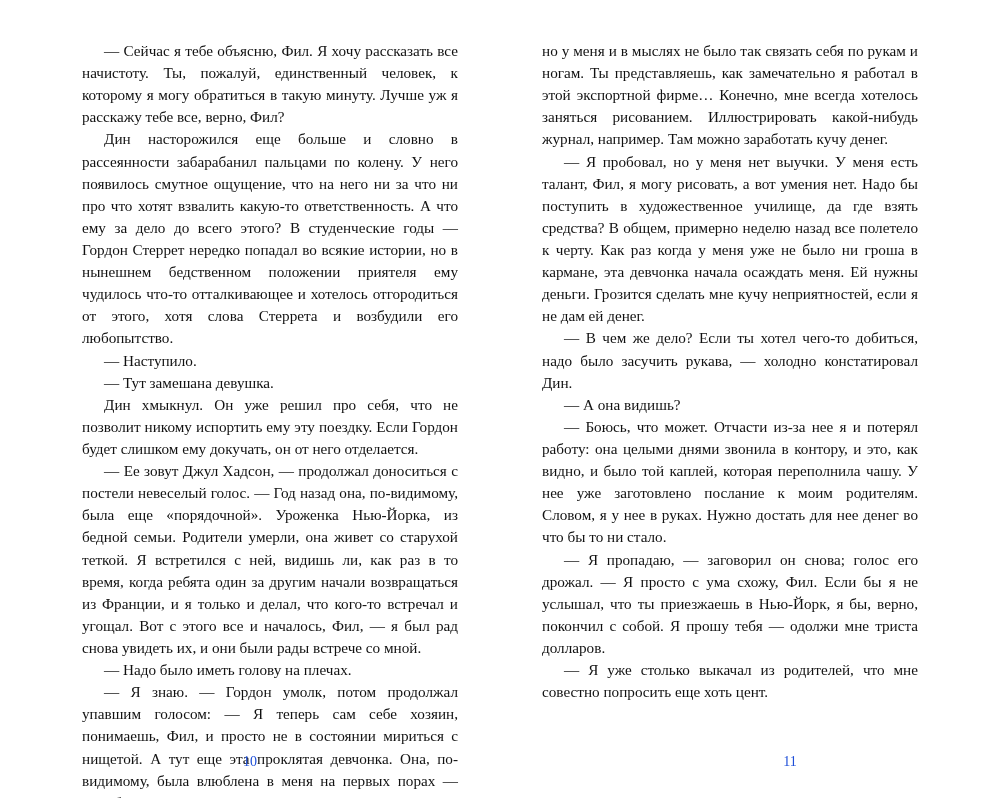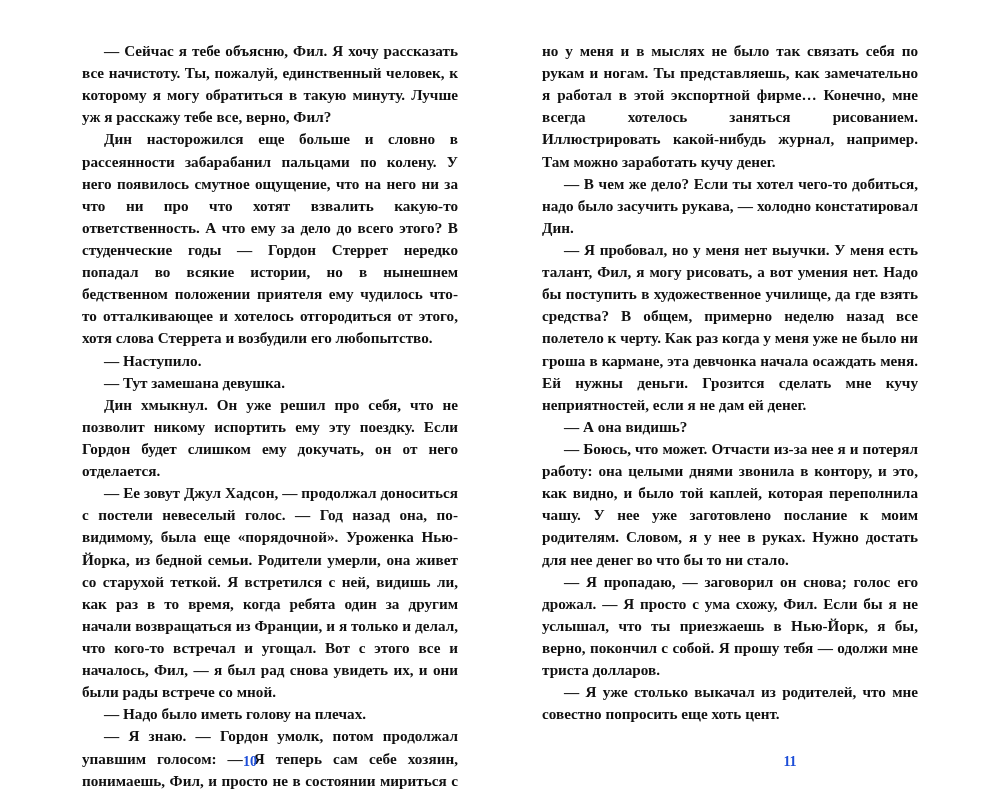--- a/index.html
+++ b/index.html
@@ -12,21 +12,20 @@
     height: 798px;
     font-family: "Liberation Serif", "DejaVu Serif", serif;
     color: #111111;
     overflow: hidden;
   }
   .spread {
     display: flex;
     width: 1000px;
     height: 798px;
     box-sizing: border-box;
-    font-weight: bold;
   }
   .page {
     position: relative;
     box-sizing: border-box;
     width: 500px;
     height: 798px;
   }
   .page-left {
     padding: 40px 42px 0 82px;
   }
@@ -71,22 +70,22 @@
       <p>— Ее зовут Джул Хадсон, — продолжал доноситься с постели невеселый голос. — Год назад она, по-видимому, была еще «порядочной». Уроженка Нью-Йорка, из бедной семьи. Родители умерли, она живет со старухой теткой. Я встретился с ней, видишь ли, как раз в то время, когда ребята один за другим начали возвращаться из Франции, и я только и делал, что кого-то встречал и угощал. Вот с этого все и началось, Фил, — я был рад снова увидеть их, и они были рады встрече со мной.</p>
       <p>— Надо было иметь голову на плечах.</p>
       <p>— Я знаю. — Гордон умолк, потом продолжал упавшим голосом: — Я теперь сам себе хозяин, понимаешь, Фил, и просто не в состоянии мириться с нищетой. А тут еще эта проклятая девчонка. Она, по-видимому, была влюблена в меня на первых порах — куда бы я ни пошел, везде натыкался на нее, —</p>
     </div>
     <div class="folio">10</div>
   </div>
 
   <div class="page page-right">
     <div class="textblock">
       <p style="text-indent:0;">но у меня и в мыслях не было так связать себя по рукам и ногам. Ты представляешь, как замечательно я работал в этой экспортной фирме… Конечно, мне всегда хотелось заняться рисованием. Иллюстрировать какой-нибудь журнал, например. Там можно заработать кучу денег.</p>
+      <p>— Я пробовал, но у меня нет выучки. У меня есть талант, Фил, я могу рисовать, а вот умения нет. Надо бы поступить в художественное училище, да где взять средства? В общем, примерно неделю назад все полетело к черту. Как раз когда у меня уже не было ни гроша в кармане, эта девчонка начала осаждать меня. Ей нужны деньги. Грозится сделать мне кучу неприятностей, если я не дам ей денег.</p>
       <p>— В чем же дело? Если ты хотел чего-то добиться, надо было засучить рукава, — холодно констатировал Дин.</p>
-      <p>— Я пробовал, но у меня нет выучки. У меня есть талант, Фил, я могу рисовать, а вот умения нет. Надо бы поступить в художественное училище, да где взять средства? В общем, примерно неделю назад все полетело к черту. Как раз когда у меня уже не было ни гроша в кармане, эта девчонка начала осаждать меня. Ей нужны деньги. Грозится сделать мне кучу неприятностей, если я не дам ей денег.</p>
       <p>— А она видишь?</p>
       <p>— Боюсь, что может. Отчасти из-за нее я и потерял работу: она целыми днями звонила в контору, и это, как видно, и было той каплей, которая переполнила чашу. У нее уже заготовлено послание к моим родителям. Словом, я у нее в руках. Нужно достать для нее денег во что бы то ни стало.</p>
       <p>— Я пропадаю, — заговорил он снова; голос его дрожал. — Я просто с ума схожу, Фил. Если бы я не услышал, что ты приезжаешь в Нью-Йорк, я бы, верно, покончил с собой. Я прошу тебя — одолжи мне триста долларов.</p>
       <p>— Я уже столько выкачал из родителей, что мне совестно попросить еще хоть цент.</p>
     </div>
     <div class="folio">11</div>
   </div>
 
 </div>
 

